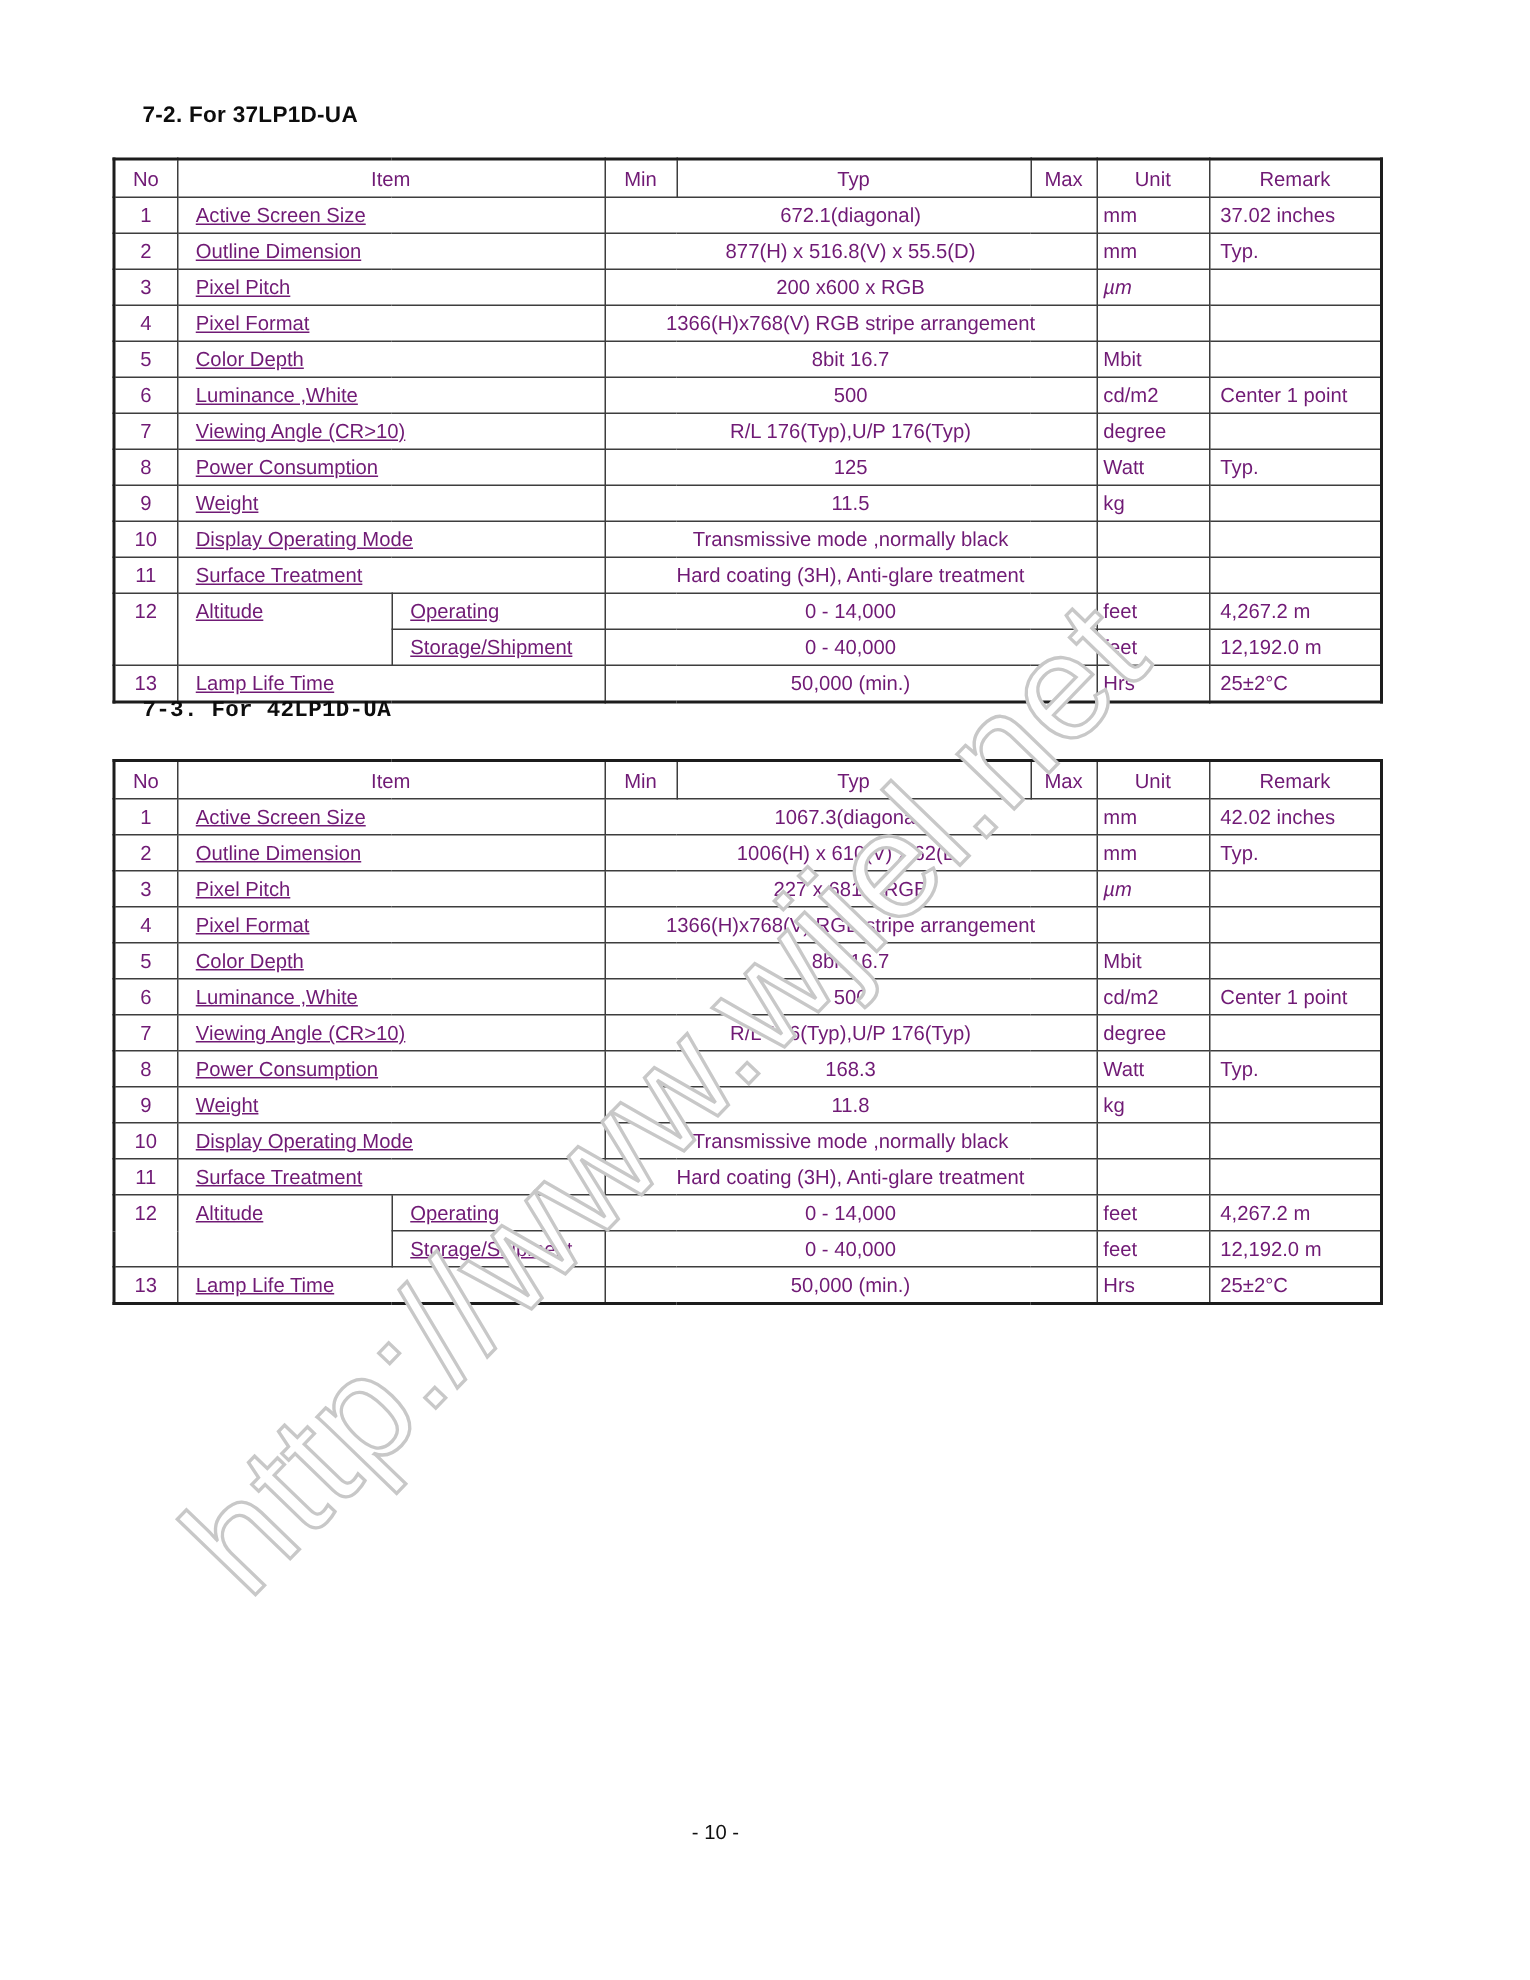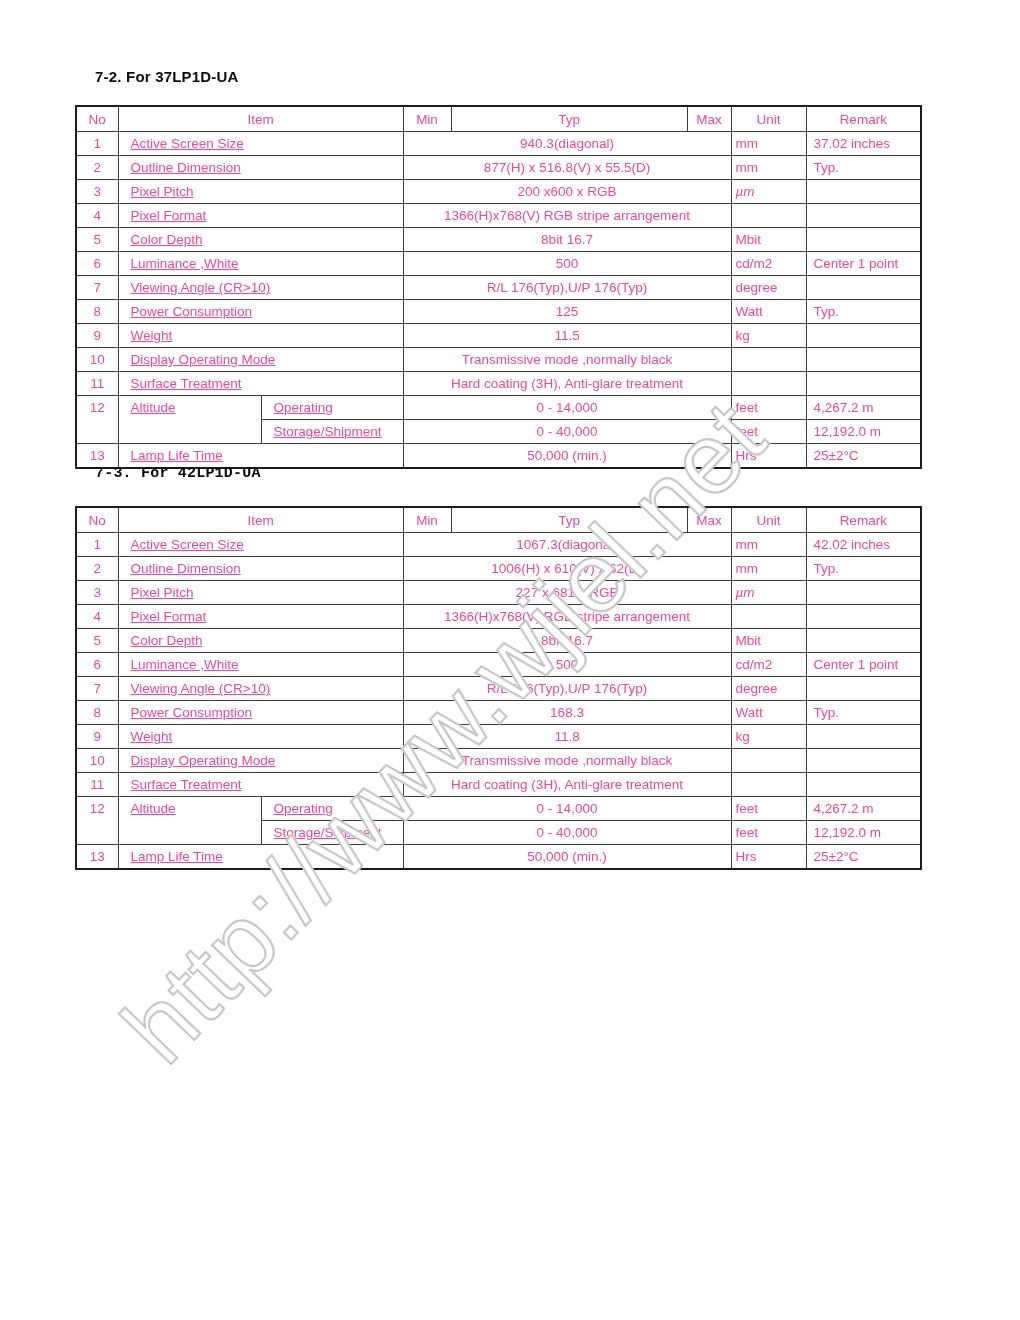--- a/index.html
+++ b/index.html
@@ -17,21 +17,21 @@
     position:absolute;left:95px;
     font-size:15px;font-weight:bold;color:#0d0d0d;
     letter-spacing:0.2px;
   }
   #title-1{top:68px;}
   #title-2{top:465px;font-family:Liberation Mono, monospace;}
 
   table.spec{
     position:absolute;left:75px;width:845px;
     border-collapse:collapse;table-layout:fixed;
-    font-size:13.5px;color:#ec4899;
+    font-size:13.5px;color:#701a75;
     border:2px solid #1c1c1c;
   }
   #table-1{top:105px;height:355px;}
   #table-2{top:506px;height:355px;}
 
   .spec th,.spec td{
     border:1px solid #3d3d3d;
     padding:0 4px;
     overflow:hidden;white-space:nowrap;
     font-weight:normal;
@@ -90,21 +90,21 @@
       <th colspan="2">Item</th>
       <th>Min</th>
       <th>Typ</th>
       <th>Max</th>
       <th>Unit</th>
       <th>Remark</th>
     </tr>
     <tr>
       <td class="c">1</td>
       <td class="l" colspan="2">Active Screen Size</td>
-      <td class="c" colspan="3">940.3(diagonal)</td>
+      <td class="c" colspan="3">672.1(diagonal)</td>
       <td class="u">mm</td>
       <td class="r">37.02 inches</td>
     </tr>
     <tr>
       <td class="c">2</td>
       <td class="l" colspan="2">Outline Dimension</td>
       <td class="c" colspan="3">877(H) x 516.8(V) x 55.5(D)</td>
       <td class="u">mm</td>
       <td class="r">Typ.</td>
     </tr>
@@ -314,14 +314,15 @@
       <td class="l" colspan="2">Lamp Life Time</td>
       <td class="c" colspan="3">50,000 (min.)</td>
       <td class="u">Hrs</td>
       <td class="r">25±2°C</td>
     </tr>
   </tbody>
     </table>
 
   <div class="watermark">http://www.wjiel.net</div>
 
+  <div class="page-number">- 10 -</div>
 
 </div>
 
 </body></html>

